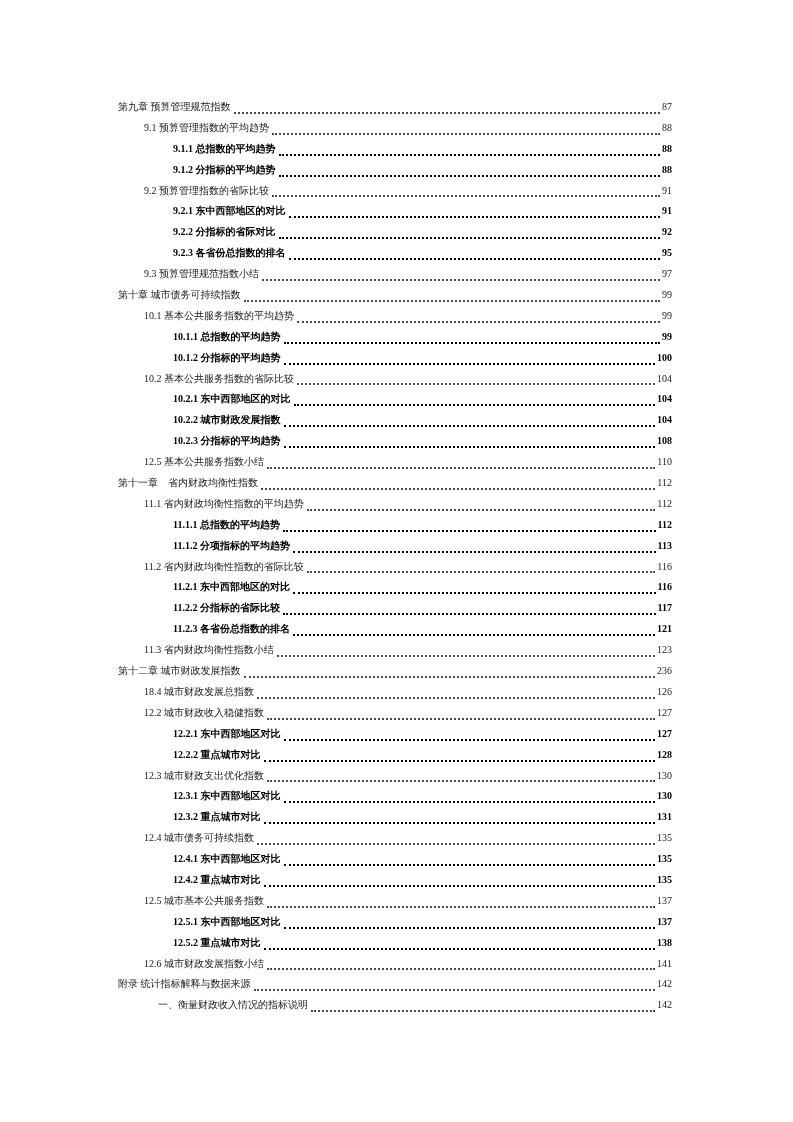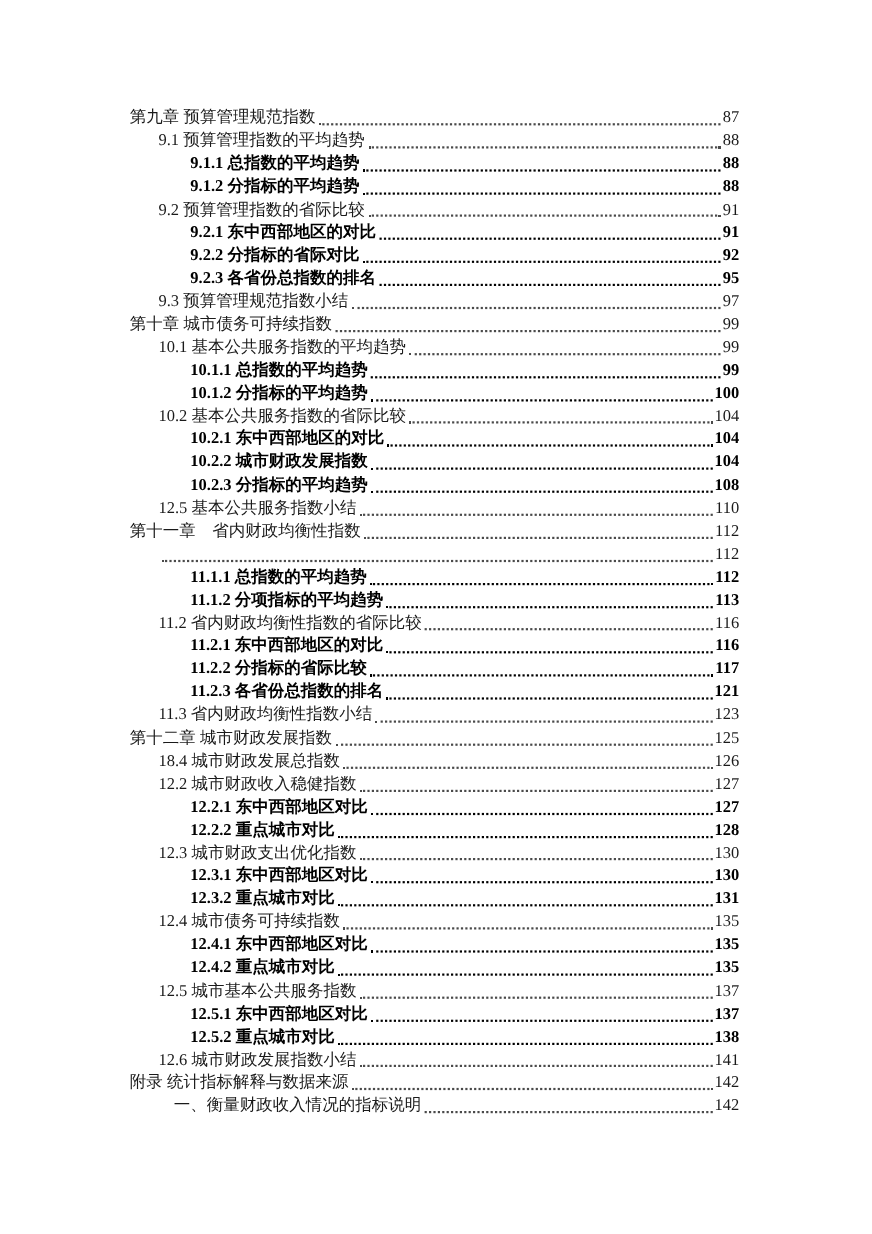--- a/index.html
+++ b/index.html
@@ -13,21 +13,21 @@
     height: 1122px;
     background: #ffffff;
     overflow: hidden;
   }
   .toc {
     position: absolute;
     left: 118px;
     top: 97px;
     width: 554px; 
     font-family: "Liberation Serif", "DejaVu Serif", serif;
-    font-size: 15px;
+    font-size: 10px;
     color: #1a1a1a;
   }
   .toc-row {
     display: flex;
     align-items: stretch;
     height: 20.9px;
     line-height: 20.9px;
     white-space: nowrap;
   }
   .toc-row .label { flex: 0 0 auto; }
@@ -139,20 +139,21 @@
     <span class="label">12.5 基本公共服务指数小结</span>
     <span class="leader"></span>
     <span class="pagenum">110</span>
   </div>
       <div class="toc-row lvl1">
     <span class="label">第十一章　省内财政均衡性指数</span>
     <span class="leader"></span>
     <span class="pagenum">112</span>
   </div>
       <div class="toc-row lvl2">
+    <span class="label">11.1 省内财政均衡性指数的平均趋势</span>
     <span class="leader"></span>
     <span class="pagenum">112</span>
   </div>
       <div class="toc-row lvl3">
     <span class="label">11.1.1 总指数的平均趋势</span>
     <span class="leader"></span>
     <span class="pagenum">112</span>
   </div>
       <div class="toc-row lvl3">
     <span class="label">11.1.2 分项指标的平均趋势</span>
@@ -180,21 +181,21 @@
     <span class="pagenum">121</span>
   </div>
       <div class="toc-row lvl2">
     <span class="label">11.3 省内财政均衡性指数小结</span>
     <span class="leader"></span>
     <span class="pagenum">123</span>
   </div>
       <div class="toc-row lvl1">
     <span class="label">第十二章 城市财政发展指数</span>
     <span class="leader"></span>
-    <span class="pagenum">125</span>
+    <span class="pagenum">236</span>
   </div>
       <div class="toc-row lvl2">
     <span class="label">18.4 城市财政发展总指数</span>
     <span class="leader"></span>
     <span class="pagenum">126</span>
   </div>
       <div class="toc-row lvl2">
     <span class="label">12.2 城市财政收入稳健指数</span>
     <span class="leader"></span>
     <span class="pagenum">127</span>

